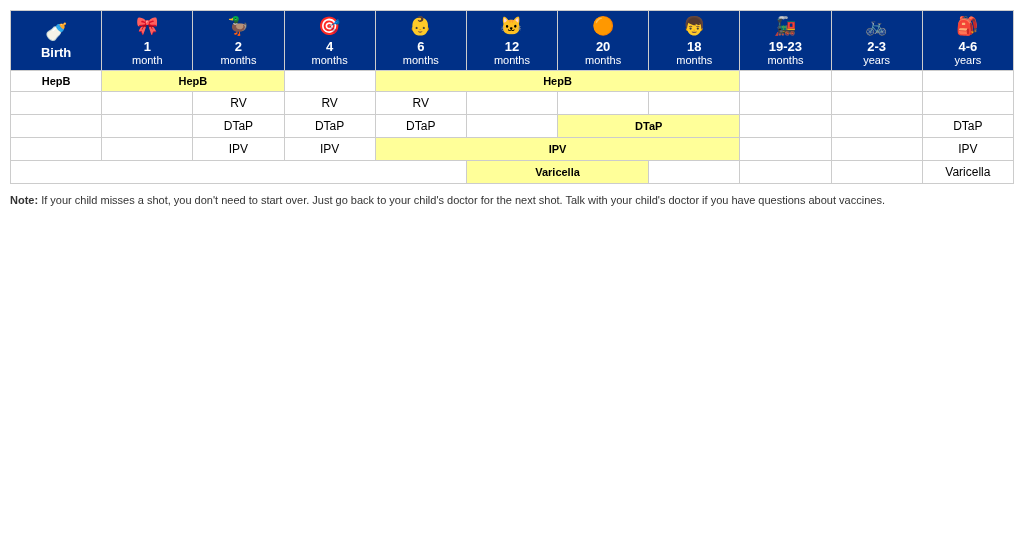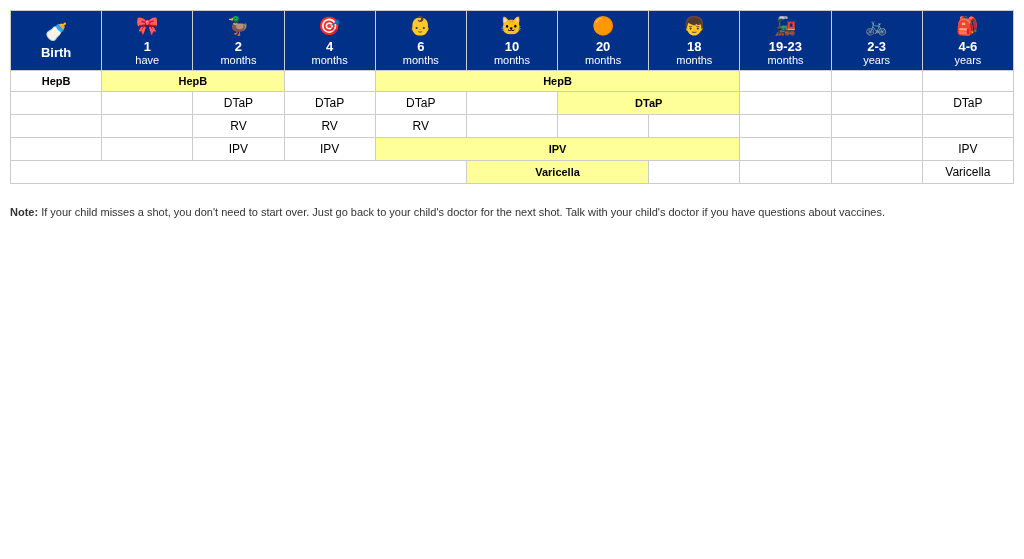--- a/index.html
+++ b/index.html
@@ -51,21 +51,21 @@
       background-color: #fff;
     }
     .row-label {
       text-align: left;
       font-weight: bold;
       font-size: 11px;
       padding-left: 6px;
       background: #fff;
     }
     .note-section {
-      margin-top: 20px;
+      margin-top: 8px;
       font-size: 11px;
       color: #333;
       line-height: 1.5;
     }
     .note-section strong {
       font-weight: bold;
     }
   </style>
 </head>
 <body>
@@ -73,40 +73,40 @@
 <table class="schedule-table">
   <thead>
     <tr>
       <th class="header-cell">
         <span class="header-icon">🍼</span>
         <span class="header-age">Birth</span>
       </th>
       <th class="header-cell">
         <span class="header-icon">🎀</span>
         <span class="header-age">1</span><br>
-        <span class="header-unit">have</span>
+        <span class="header-unit">month</span>
       </th>
       <th class="header-cell">
         <span class="header-icon">🦆</span>
         <span class="header-age">2</span><br>
         <span class="header-unit">months</span>
       </th>
       <th class="header-cell">
         <span class="header-icon">🎯</span>
         <span class="header-age">4</span><br>
         <span class="header-unit">months</span>
       </th>
       <th class="header-cell">
         <span class="header-icon">👶</span>
         <span class="header-age">6</span><br>
         <span class="header-unit">months</span>
       </th>
       <th class="header-cell">
         <span class="header-icon">🐱</span>
-        <span class="header-age">10</span><br>
+        <span class="header-age">12</span><br>
         <span class="header-unit">months</span>
       </th>
       <th class="header-cell">
         <span class="header-icon">🟠</span>
         <span class="header-age">20</span><br>
         <span class="header-unit">months</span>
       </th>
       <th class="header-cell">
         <span class="header-icon">👦</span>
         <span class="header-age">18</span><br>
@@ -137,42 +137,42 @@
       <td class="vaccine-empty"></td>
       <td class="vaccine-yellow" colspan="4">HepB</td>
       <td class="vaccine-empty"></td>
       <td class="vaccine-empty"></td>
       <td class="vaccine-empty"></td>
     </tr>
 
     <tr>
       <td class="vaccine-empty"></td>
       <td class="vaccine-empty"></td>
-      <td class="vaccine-empty">DTaP</td>
-      <td class="vaccine-empty">DTaP</td>
-      <td class="vaccine-empty">DTaP</td>
-      <td class="vaccine-empty"></td>
-      <td class="vaccine-yellow" colspan="2">DTaP</td>
-      <td class="vaccine-empty"></td>
-      <td class="vaccine-empty"></td>
-      <td class="vaccine-empty">DTaP</td>
-    </tr>
-
-    <tr>
-      <td class="vaccine-empty"></td>
-      <td class="vaccine-empty"></td>
       <td class="vaccine-empty">RV</td>
       <td class="vaccine-empty">RV</td>
       <td class="vaccine-empty">RV</td>
       <td class="vaccine-empty"></td>
       <td class="vaccine-empty"></td>
       <td class="vaccine-empty"></td>
       <td class="vaccine-empty"></td>
       <td class="vaccine-empty"></td>
       <td class="vaccine-empty"></td>
+    </tr>
+
+    <tr>
+      <td class="vaccine-empty"></td>
+      <td class="vaccine-empty"></td>
+      <td class="vaccine-empty">DTaP</td>
+      <td class="vaccine-empty">DTaP</td>
+      <td class="vaccine-empty">DTaP</td>
+      <td class="vaccine-empty"></td>
+      <td class="vaccine-yellow" colspan="2">DTaP</td>
+      <td class="vaccine-empty"></td>
+      <td class="vaccine-empty"></td>
+      <td class="vaccine-empty">DTaP</td>
     </tr>
 
 
 
     <tr>
       <td class="vaccine-empty"></td>
       <td class="vaccine-empty"></td>
       <td class="vaccine-empty">IPV</td>
       <td class="vaccine-empty">IPV</td>
       <td class="vaccine-yellow" colspan="4">IPV</td>

